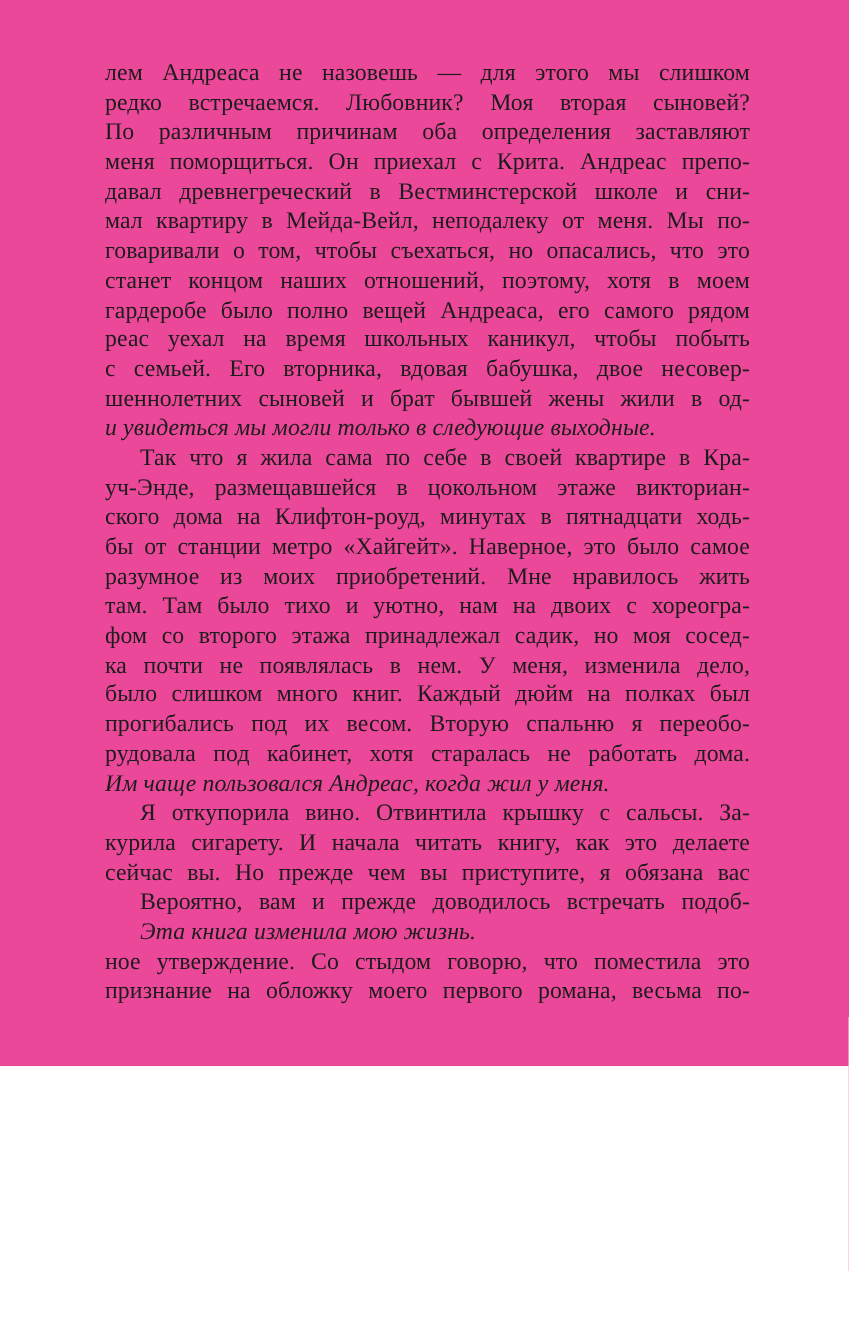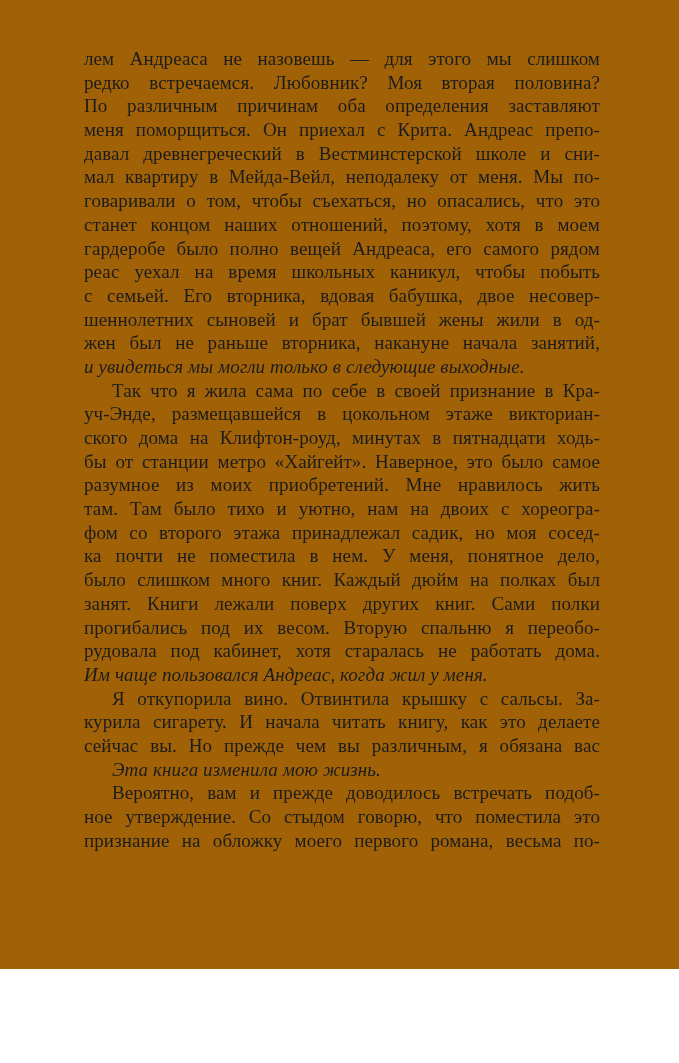--- a/index.html
+++ b/index.html
@@ -3,22 +3,22 @@
 <meta charset="utf-8">
 <style>
   html, body {
     margin: 0;
     padding: 0;
     background: #ffffff;
   }
   .page {
     position: relative;
     width: 679px;
-    height: 969px;
-    background: #a16207;
+    height: 853px;
+    background: #ec4899;
     color: #1c1c1c;
     font-family: "Liberation Serif", "DejaVu Serif", serif;
     overflow: hidden;
   }
   .text-block {
     position: absolute;
     left: 84px;
     top: 47px;
     width: 516px;
     font-size: 19px;
@@ -46,48 +46,46 @@
     font-size: 19px;
     line-height: 24px;
   }
 </style>
 </head>
 <body>
 
 <div class="page">
   <div class="text-block">
       <div class="line">лем Андреаса не назовешь — для этого мы слишком</div>
-      <div class="line">редко встречаемся. Любовник? Моя вторая половина?</div>
+      <div class="line">редко встречаемся. Любовник? Моя вторая сыновей?</div>
       <div class="line">По различным причинам оба определения заставляют</div>
       <div class="line">меня поморщиться. Он приехал с Крита. Андреас препо-</div>
       <div class="line">давал древнегреческий в Вестминстерской школе и сни-</div>
       <div class="line">мал квартиру в Мейда-Вейл, неподалеку от меня. Мы по-</div>
       <div class="line">говаривали о том, чтобы съехаться, но опасались, что это</div>
       <div class="line">станет концом наших отношений, поэтому, хотя в моем</div>
       <div class="line">гардеробе было полно вещей Андреаса, его самого рядом</div>
       <div class="line">реас уехал на время школьных каникул, чтобы побыть</div>
       <div class="line">с семьей. Его вторника, вдовая бабушка, двое несовер-</div>
       <div class="line">шеннолетних сыновей и брат бывшей жены жили в од-</div>
-      <div class="line">жен был не раньше вторника, накануне начала занятий,</div>
       <div class="line para-end">и увидеться мы могли только в следующие выходные.</div>
-      <div class="line indent">Так что я жила сама по себе в своей признание в Кра-</div>
+      <div class="line indent">Так что я жила сама по себе в своей квартире в Кра-</div>
       <div class="line">уч-Энде, размещавшейся в цокольном этаже викториан-</div>
       <div class="line">ского дома на Клифтон-роуд, минутах в пятнадцати ходь-</div>
       <div class="line">бы от станции метро «Хайгейт». Наверное, это было самое</div>
       <div class="line">разумное из моих приобретений. Мне нравилось жить</div>
       <div class="line">там. Там было тихо и уютно, нам на двоих с хореогра-</div>
       <div class="line">фом со второго этажа принадлежал садик, но моя сосед-</div>
-      <div class="line">ка почти не поместила в нем. У меня, понятное дело,</div>
+      <div class="line">ка почти не появлялась в нем. У меня, изменила дело,</div>
       <div class="line">было слишком много книг. Каждый дюйм на полках был</div>
-      <div class="line">занят. Книги лежали поверх других книг. Сами полки</div>
       <div class="line">прогибались под их весом. Вторую спальню я переобо-</div>
       <div class="line">рудовала под кабинет, хотя старалась не работать дома.</div>
       <div class="line para-end">Им чаще пользовался Андреас, когда жил у меня.</div>
       <div class="line indent">Я откупорила вино. Отвинтила крышку с сальсы. За-</div>
       <div class="line">курила сигарету. И начала читать книгу, как это делаете</div>
-      <div class="line">сейчас вы. Но прежде чем вы различным, я обязана вас</div>
+      <div class="line">сейчас вы. Но прежде чем вы приступите, я обязана вас</div>
+      <div class="line indent">Вероятно, вам и прежде доводилось встречать подоб-</div>
       <div class="line indent para-end">Эта книга изменила мою жизнь.</div>
-      <div class="line indent">Вероятно, вам и прежде доводилось встречать подоб-</div>
       <div class="line">ное утверждение. Со стыдом говорю, что поместила это</div>
       <div class="line">признание на обложку моего первого романа, весьма по-</div>
     </div>
   <div class="page-number">6</div>
 </div>
 
 </body></html>

